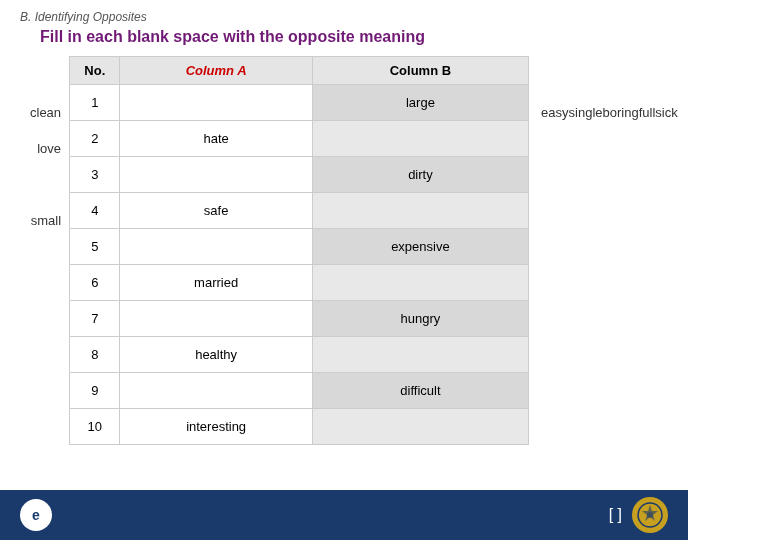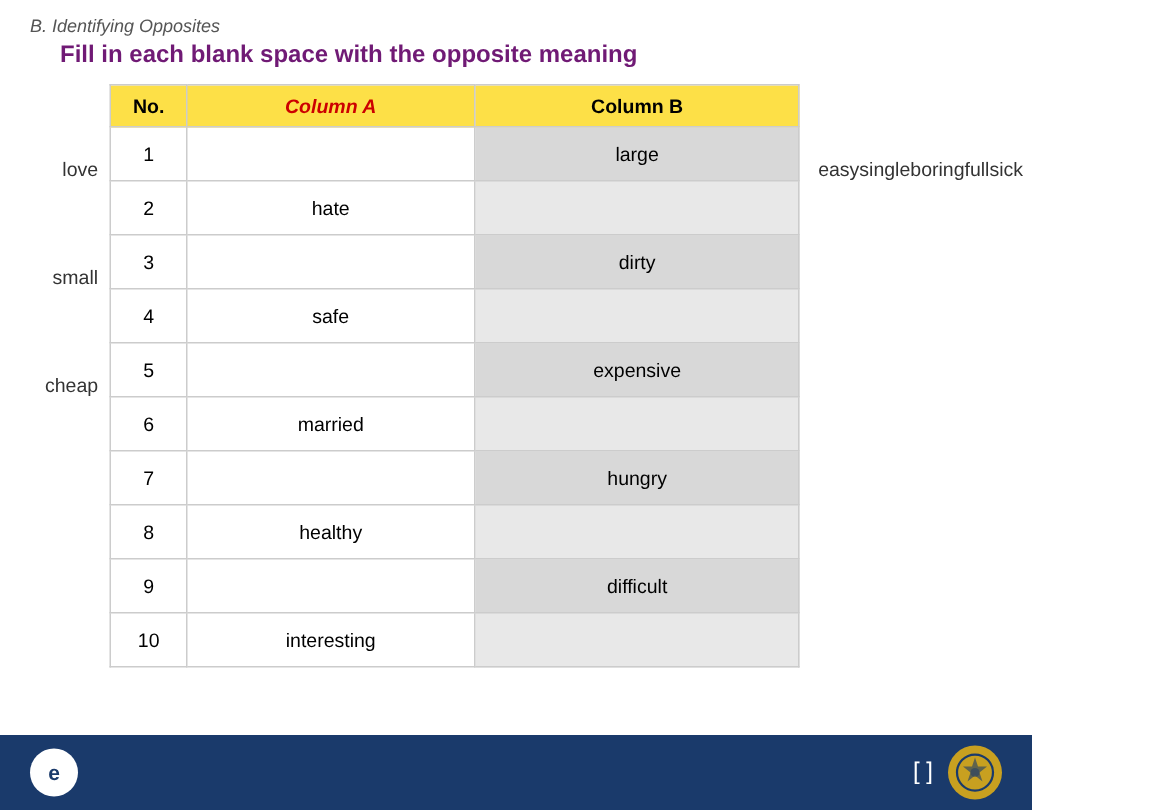--- a/index.html
+++ b/index.html
@@ -55,21 +55,21 @@
     }
     table {
       border-collapse: collapse;
       width: 460px;
     }
     table th {
       border: 1px solid #ccc;
       padding: 6px 10px;
       text-align: center;
       font-size: 13px;
-      background: #fde047;
+      background: #e5e5e5;
     }
     table th.col-a {
       color: #c00;
       font-style: italic;
     }
     table td {
       border: 1px solid #ccc;
       padding: 5px 10px;
       font-size: 13px;
       height: 36px;
@@ -173,33 +173,33 @@
 <body>
 
 <div class="page-container">
   <div class="section-title">B. Identifying Opposites</div>
   <div class="main-instruction">Fill in each blank space with the opposite meaning</div>
 
   <div class="content-area">
 
     <div class="left-labels">
       <div class="left-label">
+        <span>clean</span>
+      </div>
+      <div class="left-label">
         <span>love</span>
       </div>
       <div class="left-label">
         <span></span>
       </div>
       <div class="left-label">
         <span>small</span>
       </div>
       <div class="left-label">
         <span></span>
-      </div>
-      <div class="left-label">
-        <span>cheap</span>
       </div>
       <div class="left-label">
         <span></span>
       </div>
       <div class="left-label">
         <span></span>
       </div>
       <div class="left-label">
         <span></span>
       </div>

